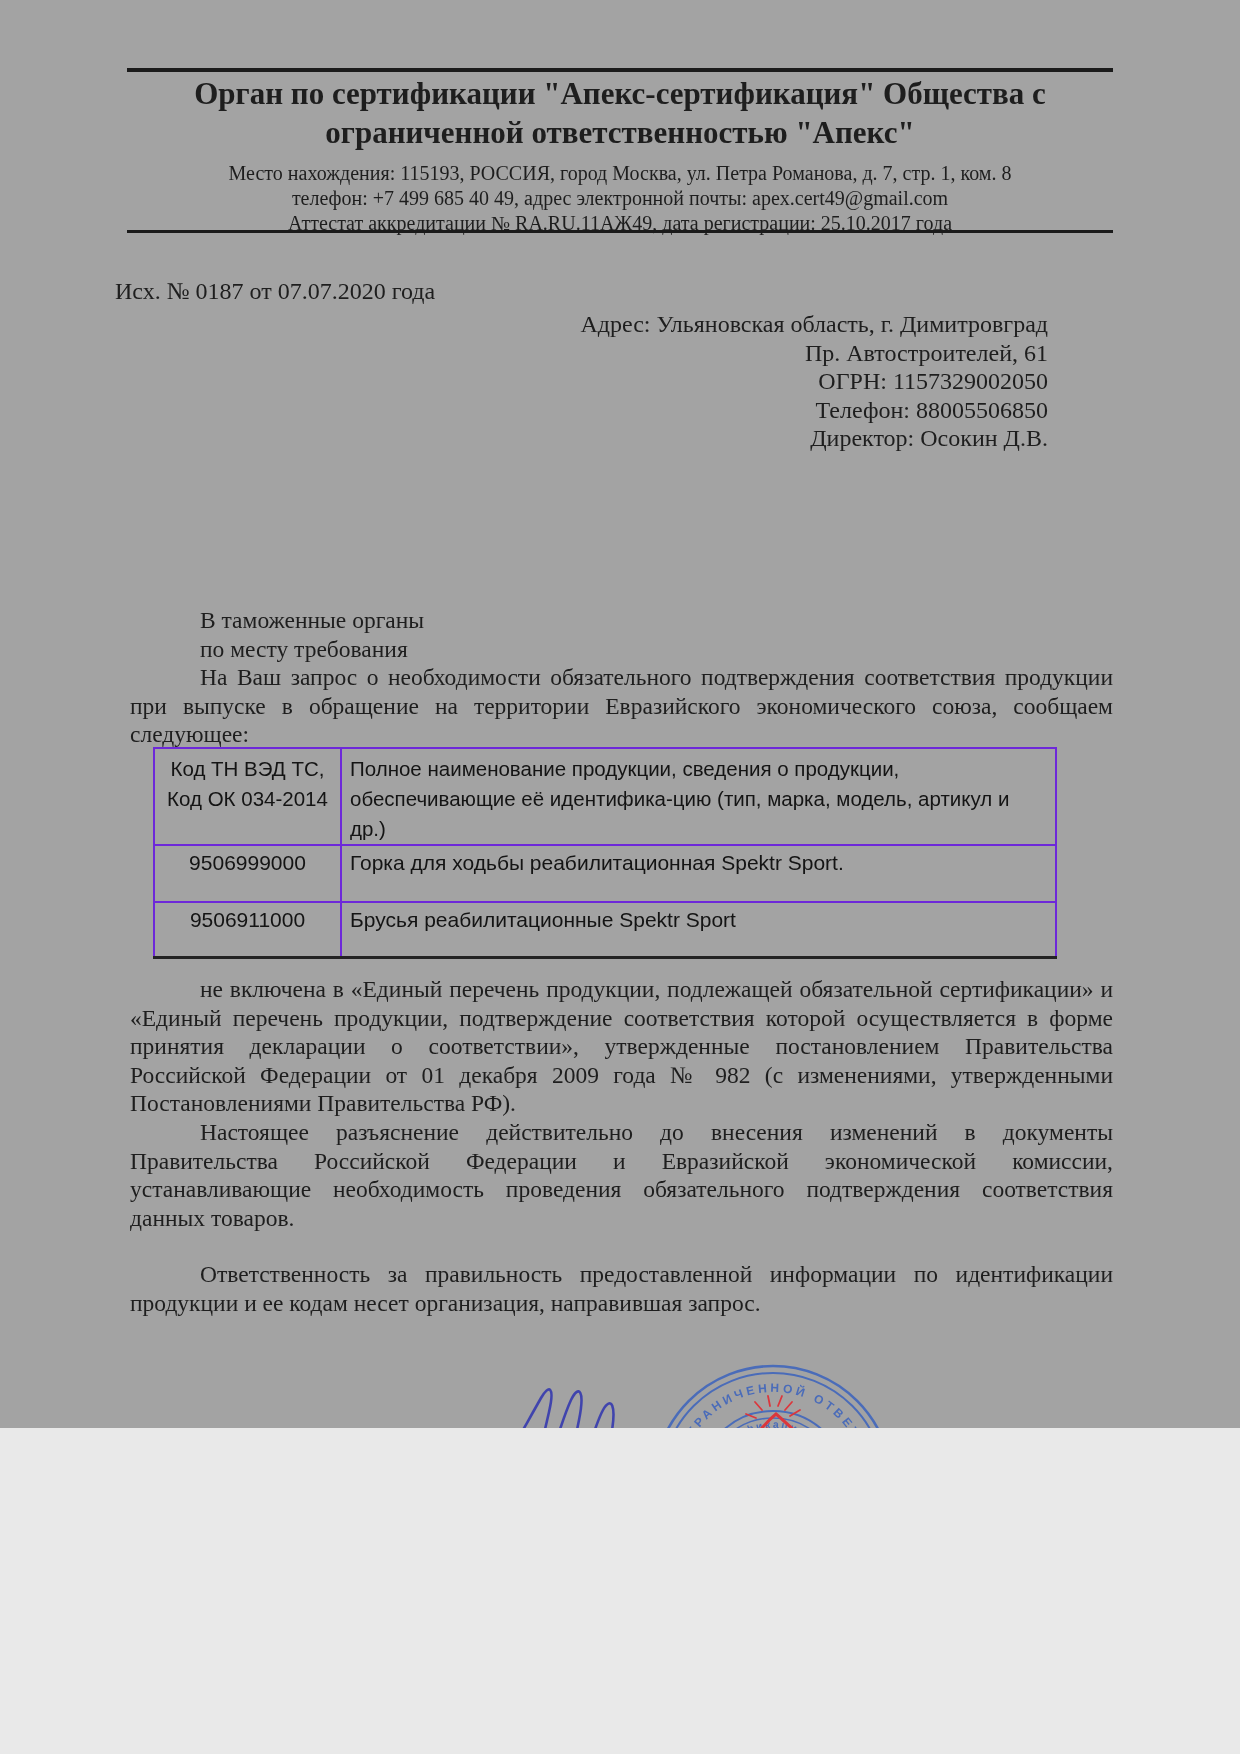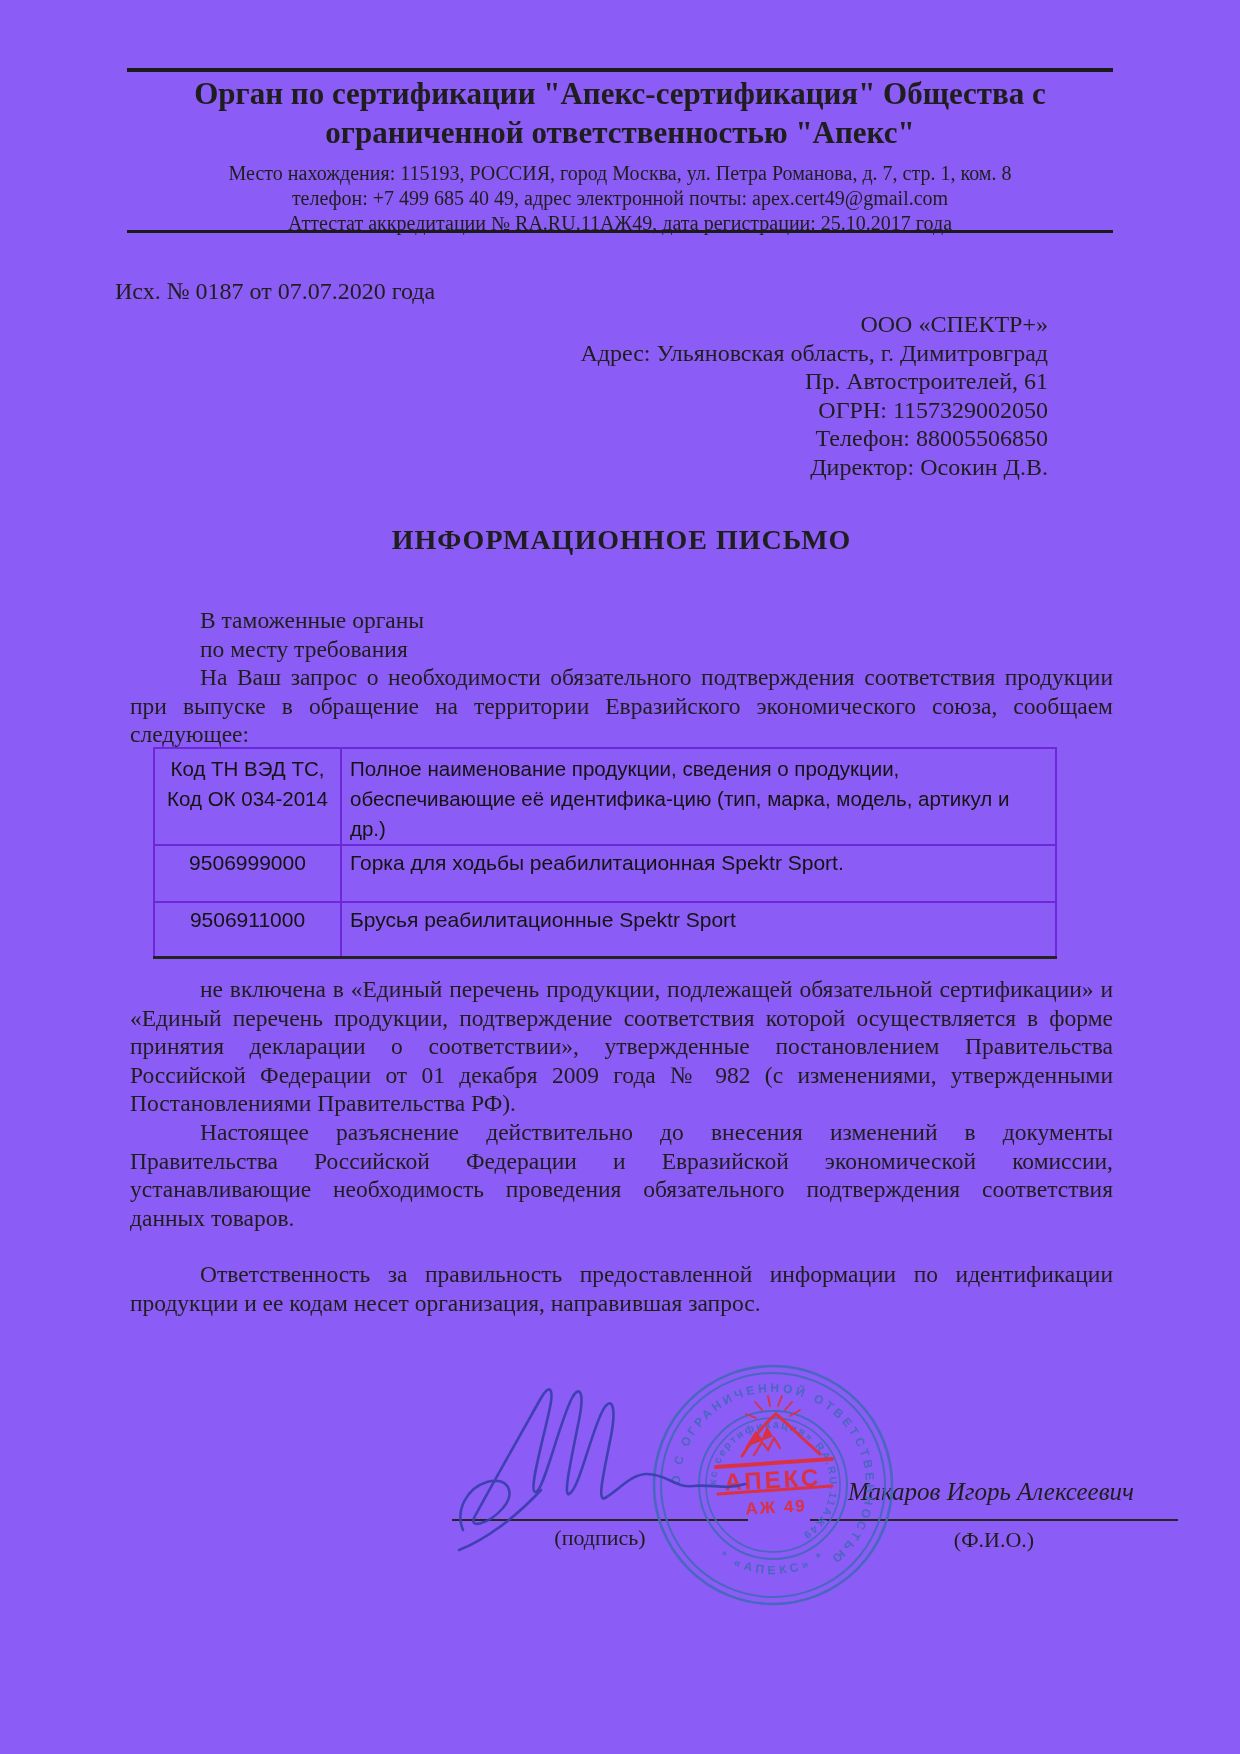--- a/index.html
+++ b/index.html
@@ -1,18 +1,18 @@
 <!DOCTYPE html>
 <html lang="ru"><head>
 <meta charset="utf-8">
 <style>
   html,body{margin:0;padding:0;background:#e9e9e9;}
   .page{
-    position:relative;width:1240px;height:1754px;margin:0 auto;
-    background:#8b5cf6;color:#1e1e1e;overflow:hidden;
+    position:relative;width:1240px;height:1428px;margin:0 auto;
+    background:#a3a3a3;color:#1e1e1e;overflow:hidden;
     font-family:"Liberation Serif","DejaVu Serif",serif;
   }
   .abs{position:absolute;}
   .pre{white-space:pre-line;}
   .rule{background:#1b1b1b;}
   
   .org-name{left:127px;top:74px;width:986px;text-align:center;
     font-weight:bold;font-size:31px;line-height:39px;}
   .lh-line{left:127px;width:986px;text-align:center;font-size:20px;line-height:24.7px;}
   
@@ -52,29 +52,27 @@
 
   <div class="abs lh-line" style="top:161px;">Место нахождения: 115193, РОССИЯ, город Москва, ул. Петра Романова, д. 7, стр. 1, ком. 8</div>
   <div class="abs lh-line" style="top:186px;font-family:Liberation Serif, serif;">телефон: +7 499 685 40 49, адрес электронной почты: apex.cert49@gmail.com</div>
   <div class="abs lh-line" style="top:211px;">Аттестат аккредитации № RA.RU.11АЖ49, дата регистрации: 25.10.2017 года</div>
 
   <div class="abs rule" style="left:127px;top:230px;width:986px;height:3px;"></div>
 
   <div class="abs ref">Исх. № 0187 от 07.07.2020 года</div>
 
   <div class="abs recipient">
-    <div>ООО «СПЕКТР+»</div>
     <div>Адрес: Ульяновская область, г. Димитровград</div>
     <div>Пр. Автостроителей, 61</div>
     <div>ОГРН: 1157329002050</div>
     <div>Телефон: 88005506850</div>
     <div>Директор: Осокин Д.В.</div>
   </div>
 
-  <div class="abs doc-title">ИНФОРМАЦИОННОЕ ПИСЬМО</div>
 
   <div class="abs addressee pre">В таможенные органы
 по месту требования</div>
 
   <div class="abs para" style="top:663px;">На Ваш запрос о необходимости обязательного подтверждения соответствия продукции при выпуске в обращение на территории Евразийского экономического союза, сообщаем следующее:</div>
 
   <div class="abs tbl-wrap">
     <table class="codes">
       <tbody>
         <tr class="hdr">

